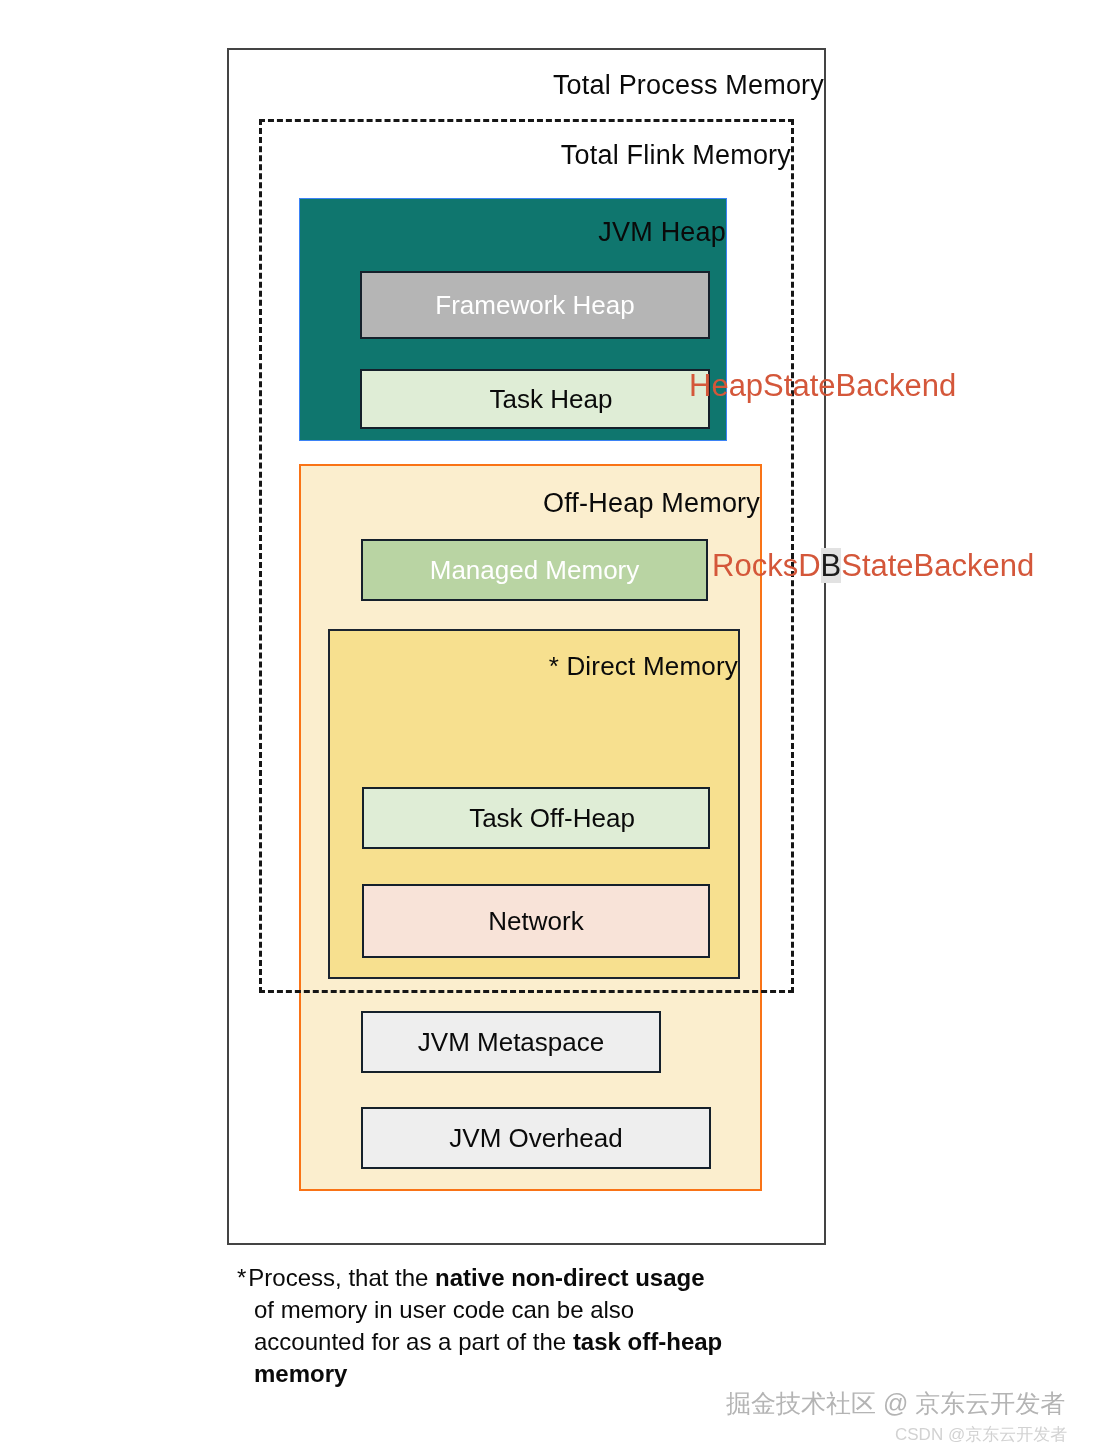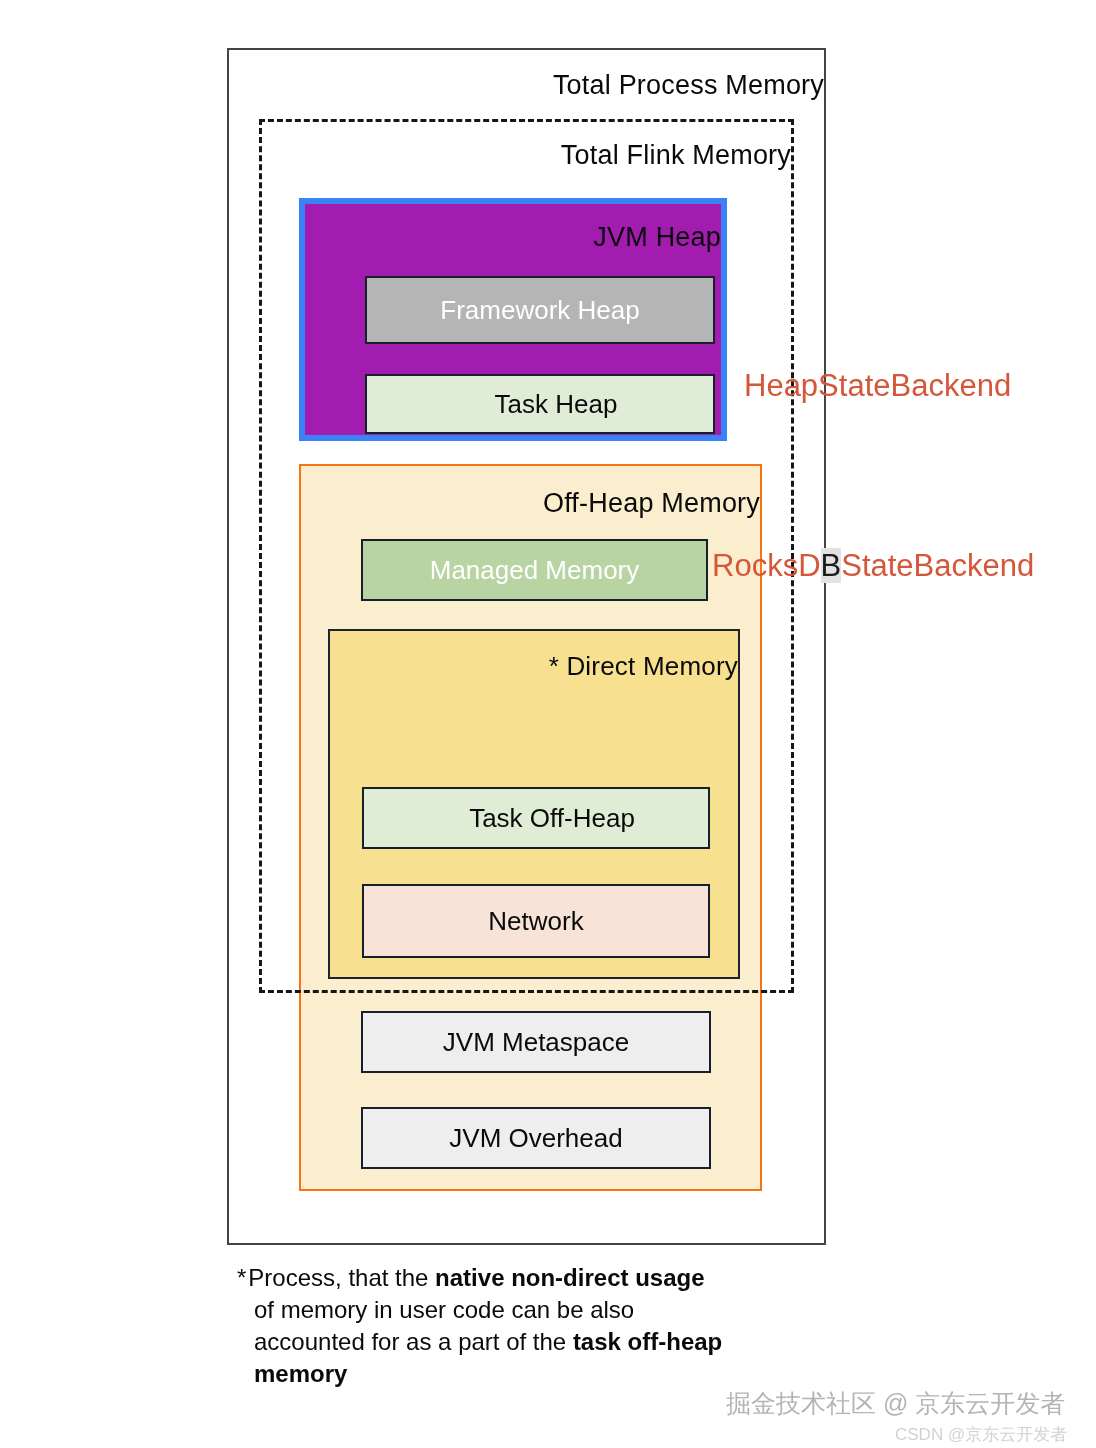--- a/index.html
+++ b/index.html
@@ -57,22 +57,22 @@
     top: 18px;
     pointer-events: auto;
   }
 
   
   #jvm-heap {
     left: 297px;
     top: 196px;
     width: 428px;
     height: 243px;
-    border: 6px solid #3b82f6;
-    background: #a21caf;
+    border: 1px solid #3b82f6;
+    background: #0f766e;
     z-index: 2;
   }
   #jvm-heap > .section-title { top: 18px; }
 
   
   #off-heap-memory {
     left: 297px;
     top: 462px;
     width: 463px;
     height: 727px;
@@ -113,32 +113,32 @@
 
   
   #framework-heap { left: 60px;  top: 72px;  width: 350px; height: 68px; }
   #task-heap      { left: 60px;  top: 170px; width: 350px; height: 60px; }
   #managed-memory { left: 60px;  top: 73px;  width: 347px; height: 62px; }
 
   #framework-off-heap { left: 32px; top: 62px;  width: 348px; height: 65px; }
   #task-off-heap      { left: 32px; top: 156px; width: 348px; height: 62px; }
   #network            { left: 32px; top: 253px; width: 348px; height: 74px; }
 
-  #jvm-metaspace { left: 60px; top: 545px; width: 350px; height: 62px; }
+  #jvm-metaspace { left: 60px; top: 545px; width: 300px; height: 62px; }
   #jvm-overhead  { left: 60px; top: 641px; width: 350px; height: 62px; }
 
   
   .annotation {
     position: absolute;
     color: #d4573a;
     font-size: 31px;
     white-space: nowrap;
     z-index: 8;
   }
-  #annotation-heap-state-backend { left: 744px; top: 368px; text-align: right; }
+  #annotation-heap-state-backend { left: 689px; top: 368px; text-align: right; }
   #annotation-rocksdb-state-backend { left: 712px; top: 548px; }
   #annotation-rocksdb-state-backend .hl {
     color: #1c1c1c;
     background: #e2e2e2;
   }
 
   
   #footnote {
     position: absolute;
     left: 237px;

